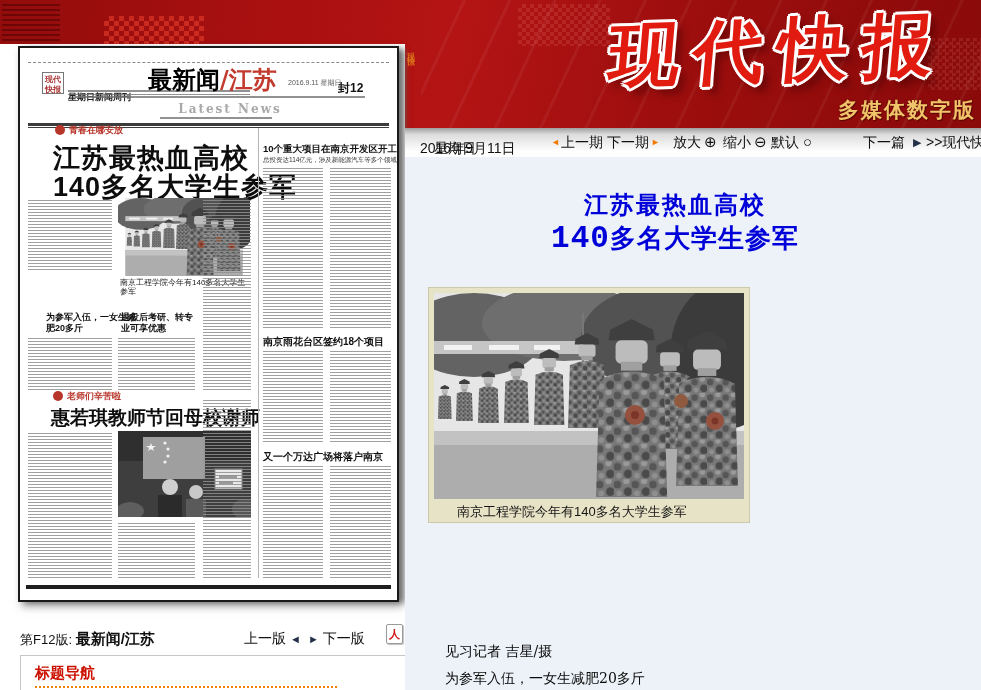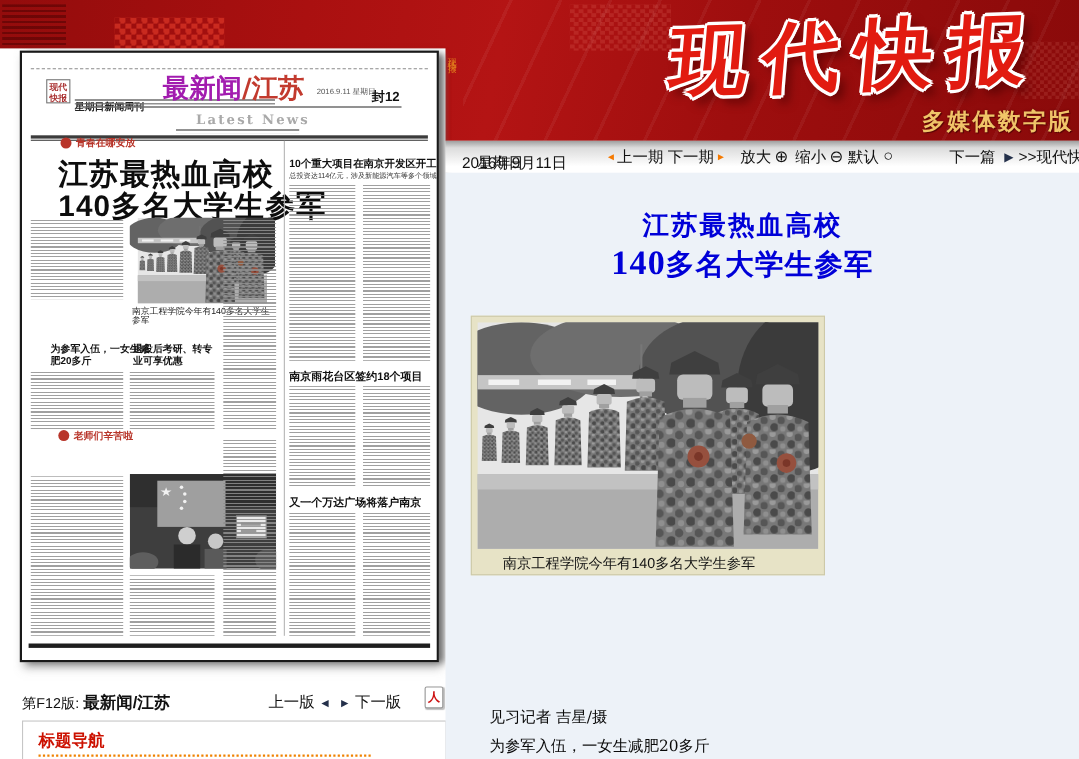--- a/index.html
+++ b/index.html
@@ -107,21 +107,21 @@
   .toolbar span { position:absolute; top:6px; white-space:nowrap; }
   .tb-ico { font-size:15px; top:5px !important; }
   .orange { color:#f57900; font-size:9px; top:9px !important; }
   .content {
     position:absolute; left:405px; top:157px; width:576px; height:533px; z-index:1;
     background:#edf2f8; font-family:"DejaVu Serif","Liberation Serif",serif;
   }
   .content * { position:absolute; }
   .a-title1 { left:0; top:32px; width:540px; text-align:center; font-size:24px; letter-spacing:2px; font-weight:bold; }
   .a-title2 { left:0; top:64px; width:540px; text-align:center; font-size:26px; letter-spacing:1px; font-weight:bold; }
-  .a-title2 .num { font-size:31px; font-weight:900; font-family:Liberation Serif, serif;margin-top:32px; }
+  .a-title2 .num { font-size:31px; font-weight:900; font-family:Liberation Mono, monospace;margin-top:32px; }
   .photo-block { left:23px; top:130px; width:322px; height:236px; background:#e7e3c6; border:1px solid #cdc9a8; }
   .photo-block svg { left:5px; top:5px; }
   .photo-caption { left:28px; top:215px; font-size:13px; color:#151515; font-family:"Liberation Sans",sans-serif; }
   .a-para { left:15px; top:374px; width:557px; font-size:14.5px; line-height:17px; color:#0a0a0a;
     text-indent:2em; text-align:justify; }
   .a-line { left:40px; font-size:14px; color:#0a0a0a; white-space:nowrap; }
   .news-photo-mini { left:98px; top:150px; }
   .flag-photo { left:98px; top:383px; }
 </style>
 </head>
@@ -145,21 +145,21 @@
     <div class="thumbnail">
       <div class="dash-rule"></div>
 
       <div class="mini-logo-box">
         <span style="position:static">现代</span><br>
         <span style="position:static">快报</span>
       </div>
       <div class="mini-weekly">星期日新闻周刊</div>
       <div class="mini-smudge" style="left:48px; top:42px; width:182px; height:5px;"></div>
       <div class="mini-section">
-        <span style="position:static;color:#a21caf;">最新闻</span><span class="sec-red" style="position:static;">/江苏</span>
+        <span style="position:static;color:#000000;">最新闻</span><span class="sec-red" style="position:static;">/江苏</span>
       </div>
       <div class="mini-date">2016.9.11 星期日</div>
       <div class="mini-pageno">封12</div>
       <div class="mini-smudge" style="left:55px; top:48px; width:290px; height:4px;"></div>
       <div class="mini-latest">Latest News</div>
       <div class="mini-smudge" style="left:140px; top:69px; width:112px; height:4px;"></div>
       <div class="dbl-rule"></div>
 
       <div class="kicker" style="left:35px; top:76px;">
         <span class="dot" style="position:static"></span><span style="position:static">青春在哪安放</span>
@@ -236,20 +236,21 @@
       <div class="mini-caption" style="left:100px; top:230px; width:128px;">南京工程学院今年有140多名大学生参军</div>
       <div class="mini-sub" style="left:26px; top:264px; width:92px;">为参军入伍，一女生减肥20多斤</div>
       <div class="mini-sub" style="left:101px; top:264px; width:76px;">退役后考研、转专业可享优惠</div>
       <div class="ttext" style="left:8px; top:290px; width:84px; height:52px;"></div>
       <div class="ttext" style="left:98px; top:290px; width:77px; height:52px;"></div>
       <div class="ttext" style="left:183px; top:152px; width:48px; height:190px;"></div>
 
       <div class="kicker" style="left:33px; top:342px;">
         <span class="dot" style="position:static"></span><span style="position:static">老师们辛苦啦</span>
       </div>
+      <div class="mini-h2" style="left:31px; top:357px;">惠若琪教师节回母校谢师</div>
       <div class="ttext" style="left:8px; top:385px; width:84px; height:145px;"></div>
       <svg class="flag-photo" width="133" height="86" viewBox="0 0 133 86">
         <use href="#flagscene"></use>
       </svg>
       <div class="ttext" style="left:98px; top:475px; width:77px; height:55px;"></div>
       <div class="ttext" style="left:183px; top:352px; width:48px; height:178px;"></div>
 
       <div class="vdiv"></div>
       <div class="r-h1">10个重大项目在南京开发区开工</div>
       <div class="r-sub1">总投资达114亿元，涉及新能源汽车等多个领域</div>

